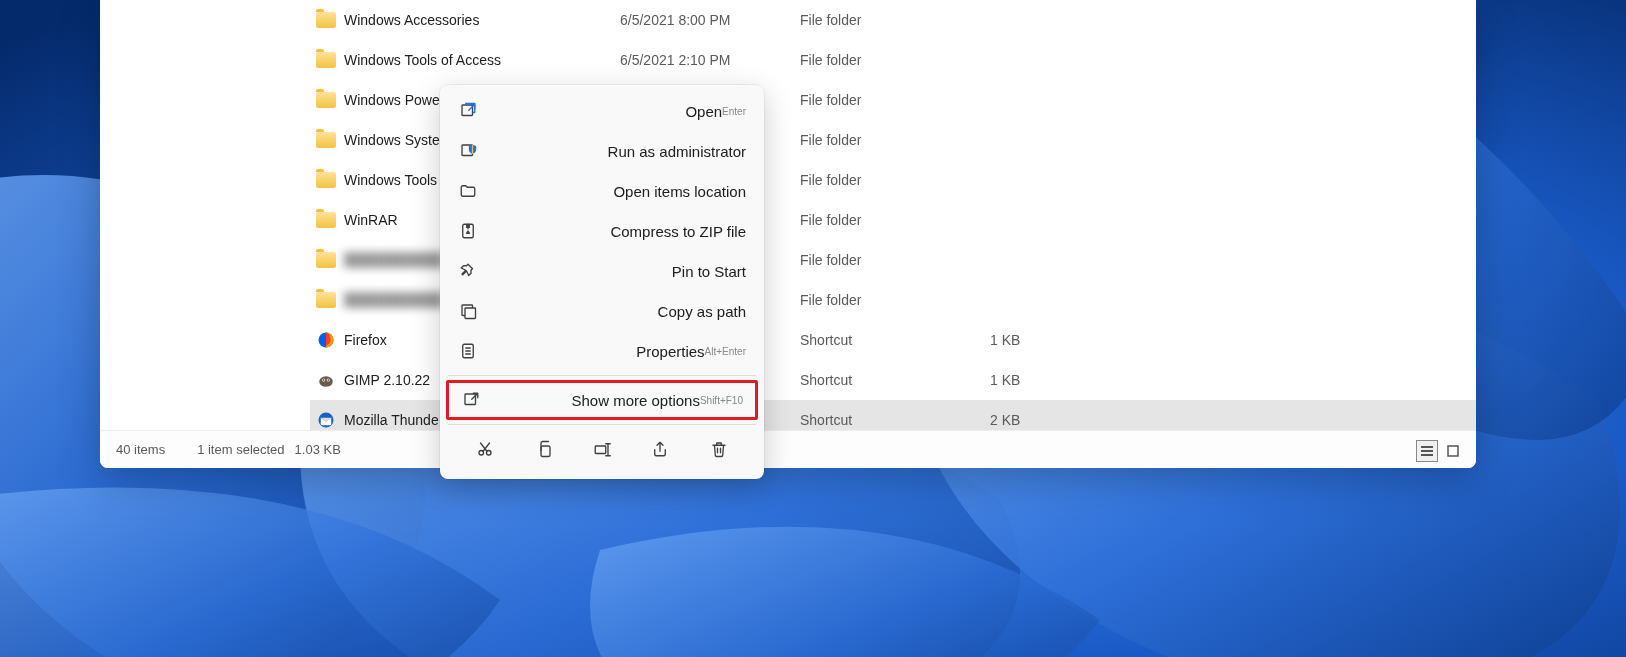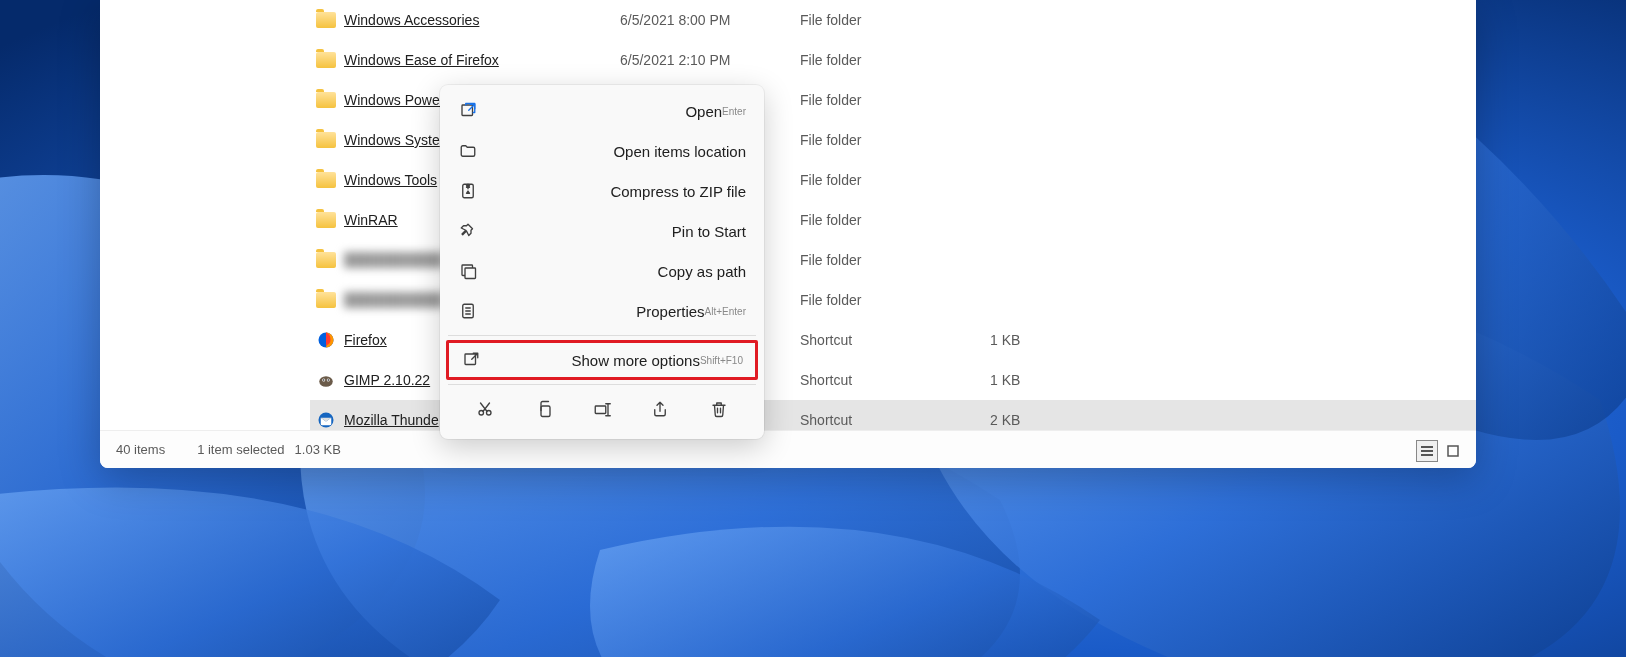--- a/index.html
+++ b/index.html
@@ -50,21 +50,20 @@
     display: flex;
     align-items: center;
     justify-content: center;
     margin-left: 2px;
   }
   .file-row .name-cell {
     width: 280px;
     padding-left: 4px;
     white-space: nowrap;
     overflow: hidden;
-    text-decoration: underline;
   }
   .file-row .date-cell {
     width: 180px;
     color: #5a5a5a;
   }
   .file-row .type-cell {
     width: 190px;
     color: #5a5a5a;
   }
   .file-row .size-cell {
@@ -219,21 +218,21 @@
         </div>
     <div class="name-cell ">Windows Accessories</div>
     <div class="date-cell">6/5/2021 8:00 PM</div>
     <div class="type-cell">File folder</div>
     <div class="size-cell"></div>
   </div>
       <div class="file-row">
     <div class="icon-cell">
           <div class="folder-icon"></div>
         </div>
-    <div class="name-cell ">Windows Ease of Firefox</div>
+    <div class="name-cell ">Windows Tools of Access</div>
     <div class="date-cell">6/5/2021 2:10 PM</div>
     <div class="type-cell">File folder</div>
     <div class="size-cell"></div>
   </div>
       <div class="file-row">
     <div class="icon-cell">
           <div class="folder-icon"></div>
         </div>
     <div class="name-cell ">Windows Power</div>
     <div class="date-cell"></div>
@@ -359,20 +358,31 @@
           <path d="M9 4v-2h12v12h-2" stroke="#1a73e8"></path>
           <path d="M13 11 L21 3 M15 3h6v6" stroke="#1a73e8"></path>
         </svg>
       </span>
     <span class="mi-label">Open</span>
     <span class="mi-shortcut">Enter</span>
   </div>
     <div class="menu-item">
     <span class="mi-icon">
         <svg width="18" height="18" viewBox="0 0 24 24" fill="none" stroke="#404040" stroke-width="1.8" stroke-linecap="round" stroke-linejoin="round">
+          <rect x="4" y="4" width="14" height="14" rx="1"></rect>
+          <path d="M18 5 l4 1 v4 c0 3-2 4-4 5 c-2-1-4-2-4-5 v-4 z" fill="#1a73e8" stroke="#1a73e8"></path>
+          <path d="M18 5 v10" stroke="#f5c23e"></path>
+        </svg>
+      </span>
+    <span class="mi-label">Run as administrator</span>
+    <span class="mi-shortcut"></span>
+  </div>
+    <div class="menu-item">
+    <span class="mi-icon">
+        <svg width="18" height="18" viewBox="0 0 24 24" fill="none" stroke="#404040" stroke-width="1.8" stroke-linecap="round" stroke-linejoin="round">
           <path d="M3 7a2 2 0 0 1 2-2h4l2 2h8a2 2 0 0 1 2 2v8a2 2 0 0 1-2 2H5a2 2 0 0 1-2-2z"></path>
         </svg>
       </span>
     <span class="mi-label">Open items location</span>
     <span class="mi-shortcut"></span>
   </div>
     <div class="menu-item">
     <span class="mi-icon">
         <svg width="18" height="18" viewBox="0 0 24 24" fill="none" stroke="#404040" stroke-width="1.8" stroke-linecap="round" stroke-linejoin="round">
           <rect x="5" y="3" width="14" height="18" rx="2"></rect>

